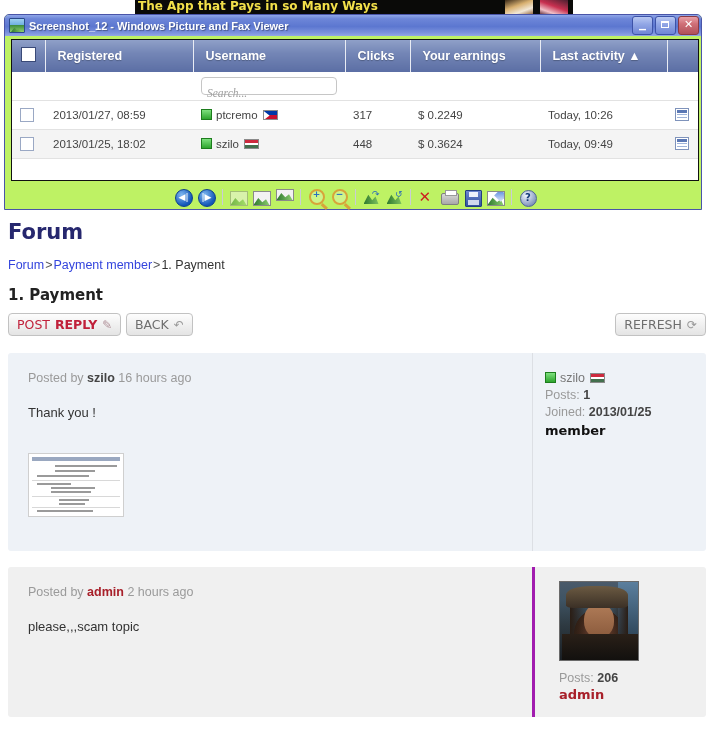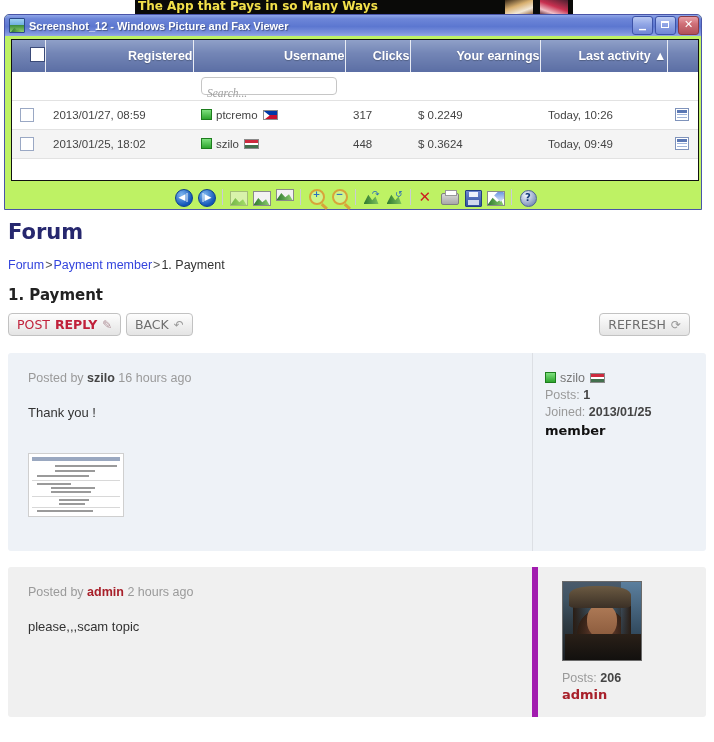--- a/index.html
+++ b/index.html
@@ -94,21 +94,21 @@
     position: absolute; left: 6px; top: 24px; width: 688px; height: 142px;
     background: #ffffff;
     border: 1px solid #111111;
     box-sizing: border-box;
     overflow: hidden;
   }
   table.grid { border-collapse: collapse; width: 100%; table-layout: fixed; }
   table.grid th {
     background: linear-gradient(180deg,#8fa0c8 0%, #7486b6 40%, #5b6ea4 100%);
     color: #ffffff; font-size: 12.5px; font-weight: bold;
-    text-align: right; padding: 7px 0;
+    text-align: left; padding: 7px 12px;
     border-right: 1px solid #e9ecf4;
     height: 30px; box-sizing: border-box;
     text-shadow: 0 1px 1px rgba(0,0,0,.25);
     white-space: nowrap;
   }
   table.grid th.c-check { width: 33px; padding-left: 9px; }
   table.grid th.c-reg { width: 148px; }
   table.grid th.c-user { width: 152px; }
   table.grid th.c-clicks { width: 65px; }
   table.grid th.c-earn { width: 130px; }
@@ -268,21 +268,21 @@
     border: 1px solid #c2c2c2; border-radius: 4px;
     background: linear-gradient(180deg,#fdfdfd 0%, #efefef 55%, #e4e4e4 100%);
     font-size: 12.5px; color: #6e6e6e; cursor: pointer;
     font-family: "DejaVu Sans", sans-serif;
     vertical-align: top;
   }
   .fbtn.reply { color: #c0203a; }
   .fbtn.reply b { font-weight: bold; }
   .fbtn .gi { font-size: 12px; color: #9a9a9a; line-height: 1; font-family:"DejaVu Sans", sans-serif; }
   .fbtn.reply .gi { color: #b09098; }
-  .fbtn.refresh { position: absolute; right: 24px; top: 9px; }
+  .fbtn.refresh { position: absolute; right: 8px; top: 9px; }
 
   
   .post {
     margin: 12px 8px 16px 8px;
     background: #f0f0f0;
     border-radius: 3px;
     position: relative;
     display: flex;
   }
   .post.first { background: #eef2f7; height: 198px; }
@@ -304,21 +304,21 @@
   .thumb .hd { position:absolute; left:3px; top:3px; width:88px; height:4px; background:#9aa8c0; }
   .thumb .blk { position:absolute; background:#9a9a9a; height:2px; }
   .thumb .rule { position:absolute; left:3px; width:88px; height:1px; background:#d8d8d8; }
 
   .post-side {
     flex: 0 0 174px; width: 174px;
     border-left: 1px solid #dcdfe4;
     padding: 18px 0 0 12px; box-sizing: border-box;
     position: relative;
   }
-  .post.second .post-side { border-left: 6px solid #a21caf; padding-top: 14px; }
+  .post.second .post-side { border-left: 3px solid #a21caf; padding-top: 14px; }
   .side-name { font-size: 12.5px; color: #777; white-space: nowrap; }
   .side-line { font-size: 12.5px; color: #9a9a9a; margin-top: 3px; }
   .side-line b { color: #444; font-weight: bold; }
   .side-rank {
     font-size: 13px; font-weight: bold; color: #111; margin-top: 4px;
     font-family: "DejaVu Sans", sans-serif;
   }
   .side-rank.admin { color: #a8202a; }
   .avatar {
     width: 80px; height: 80px; margin-left: 12px;

